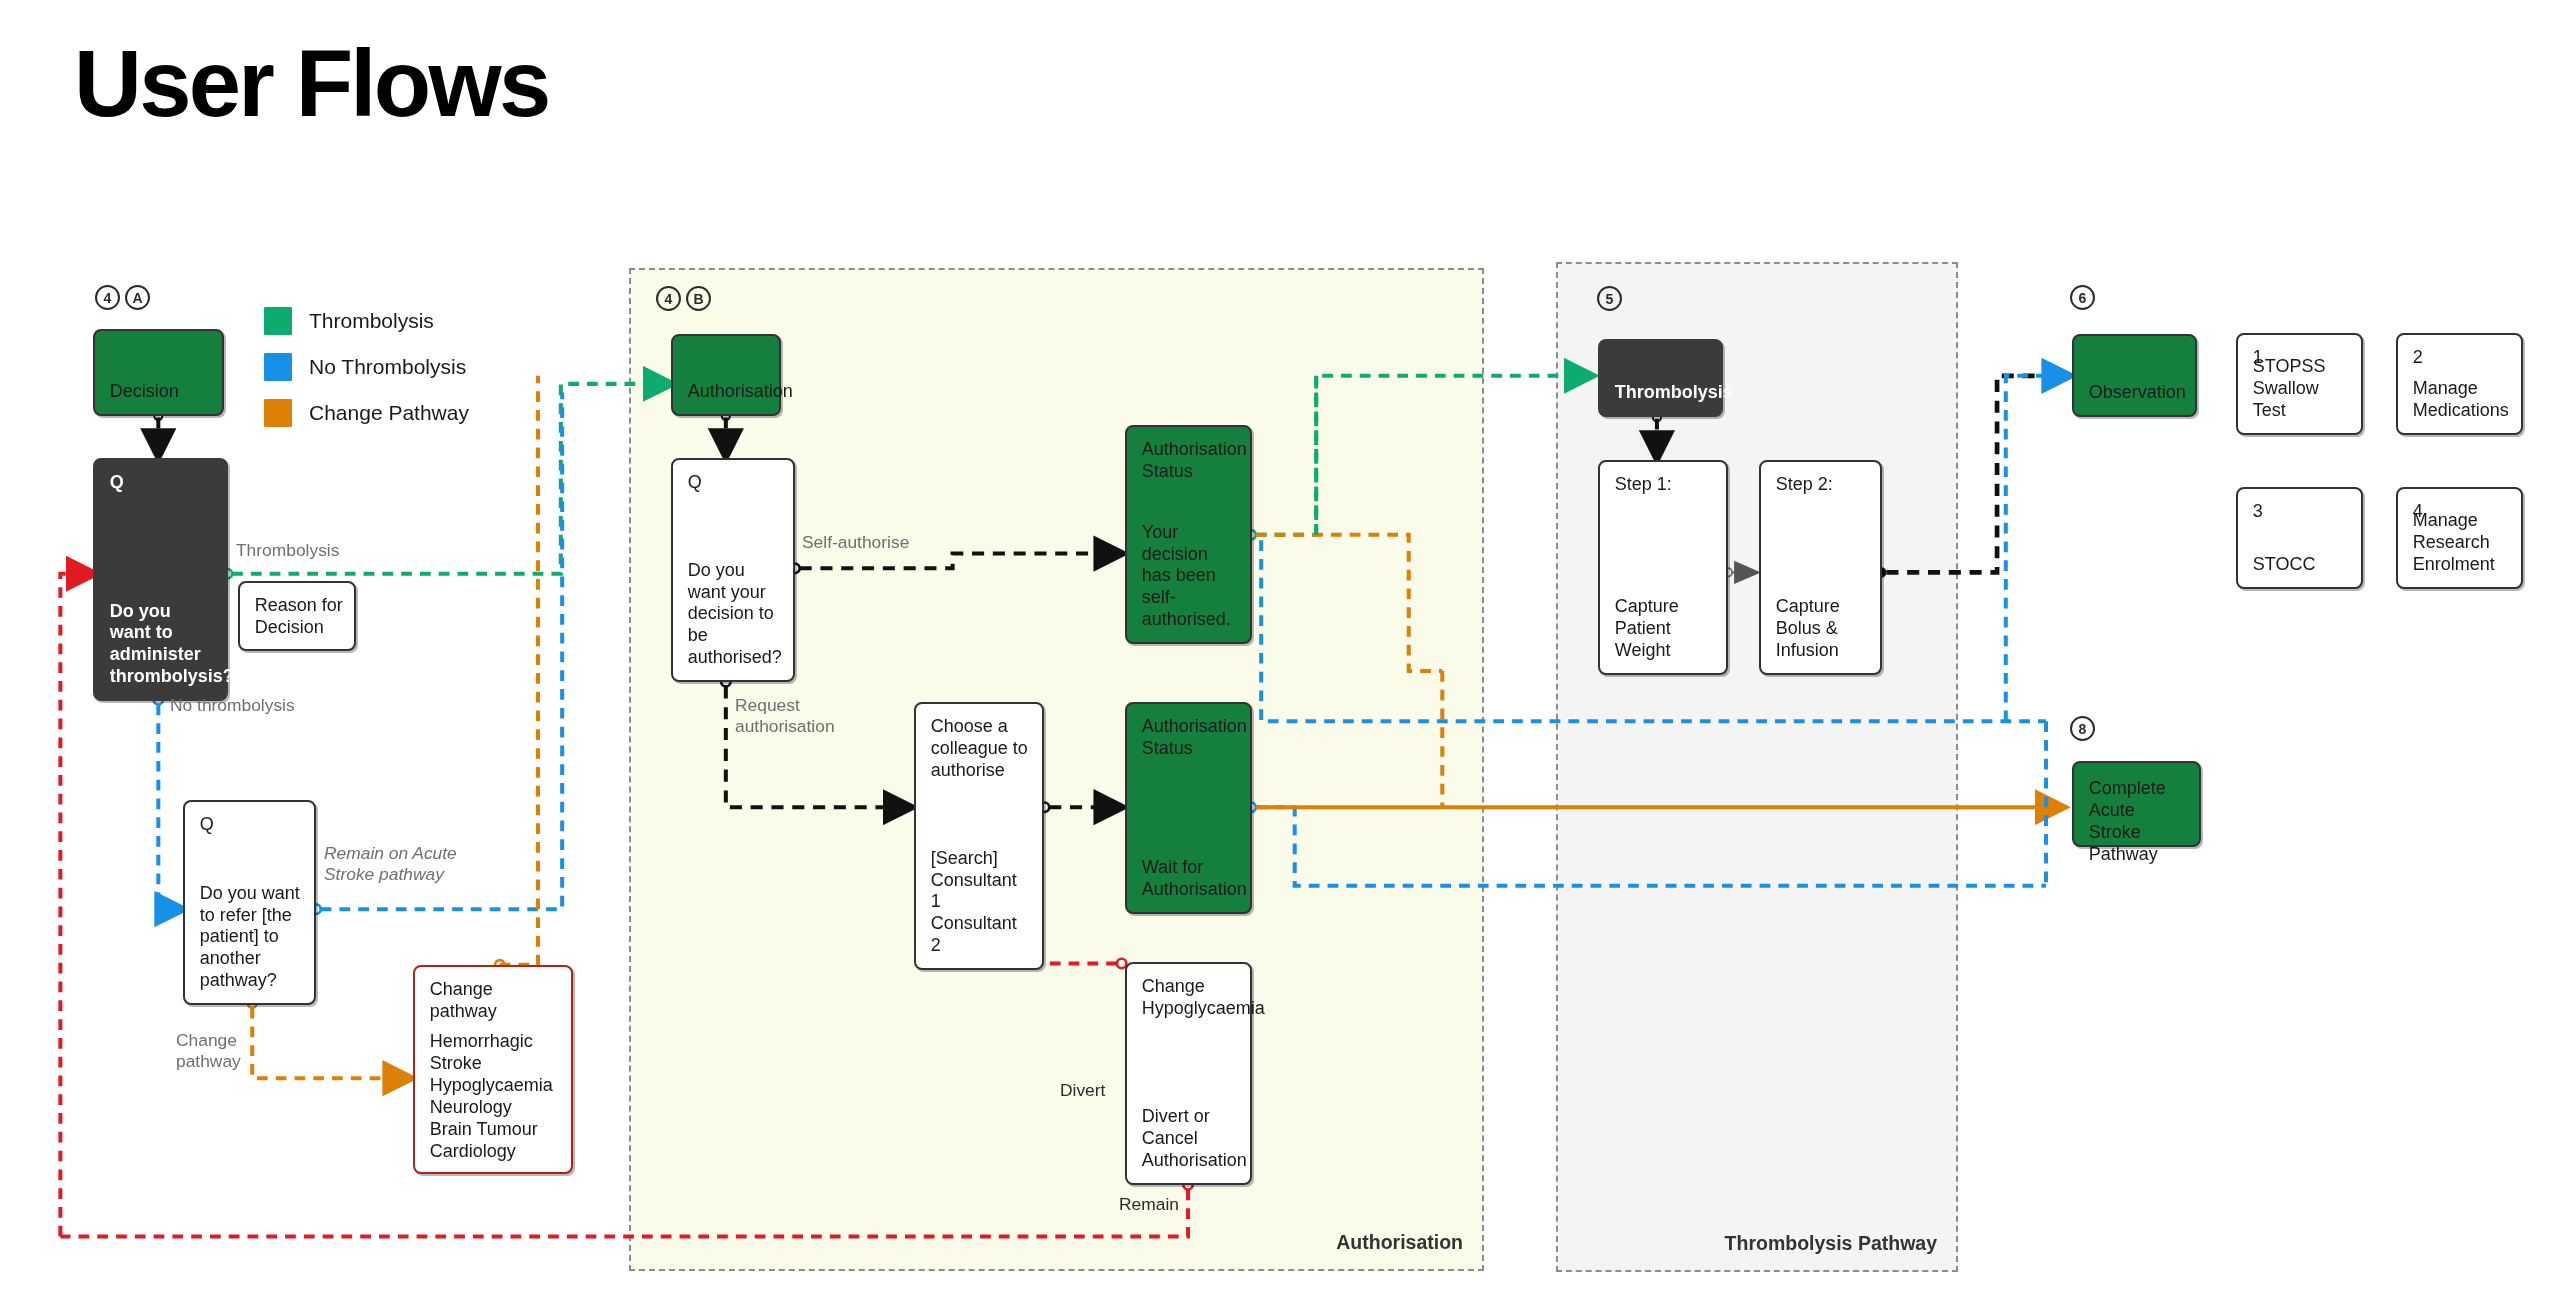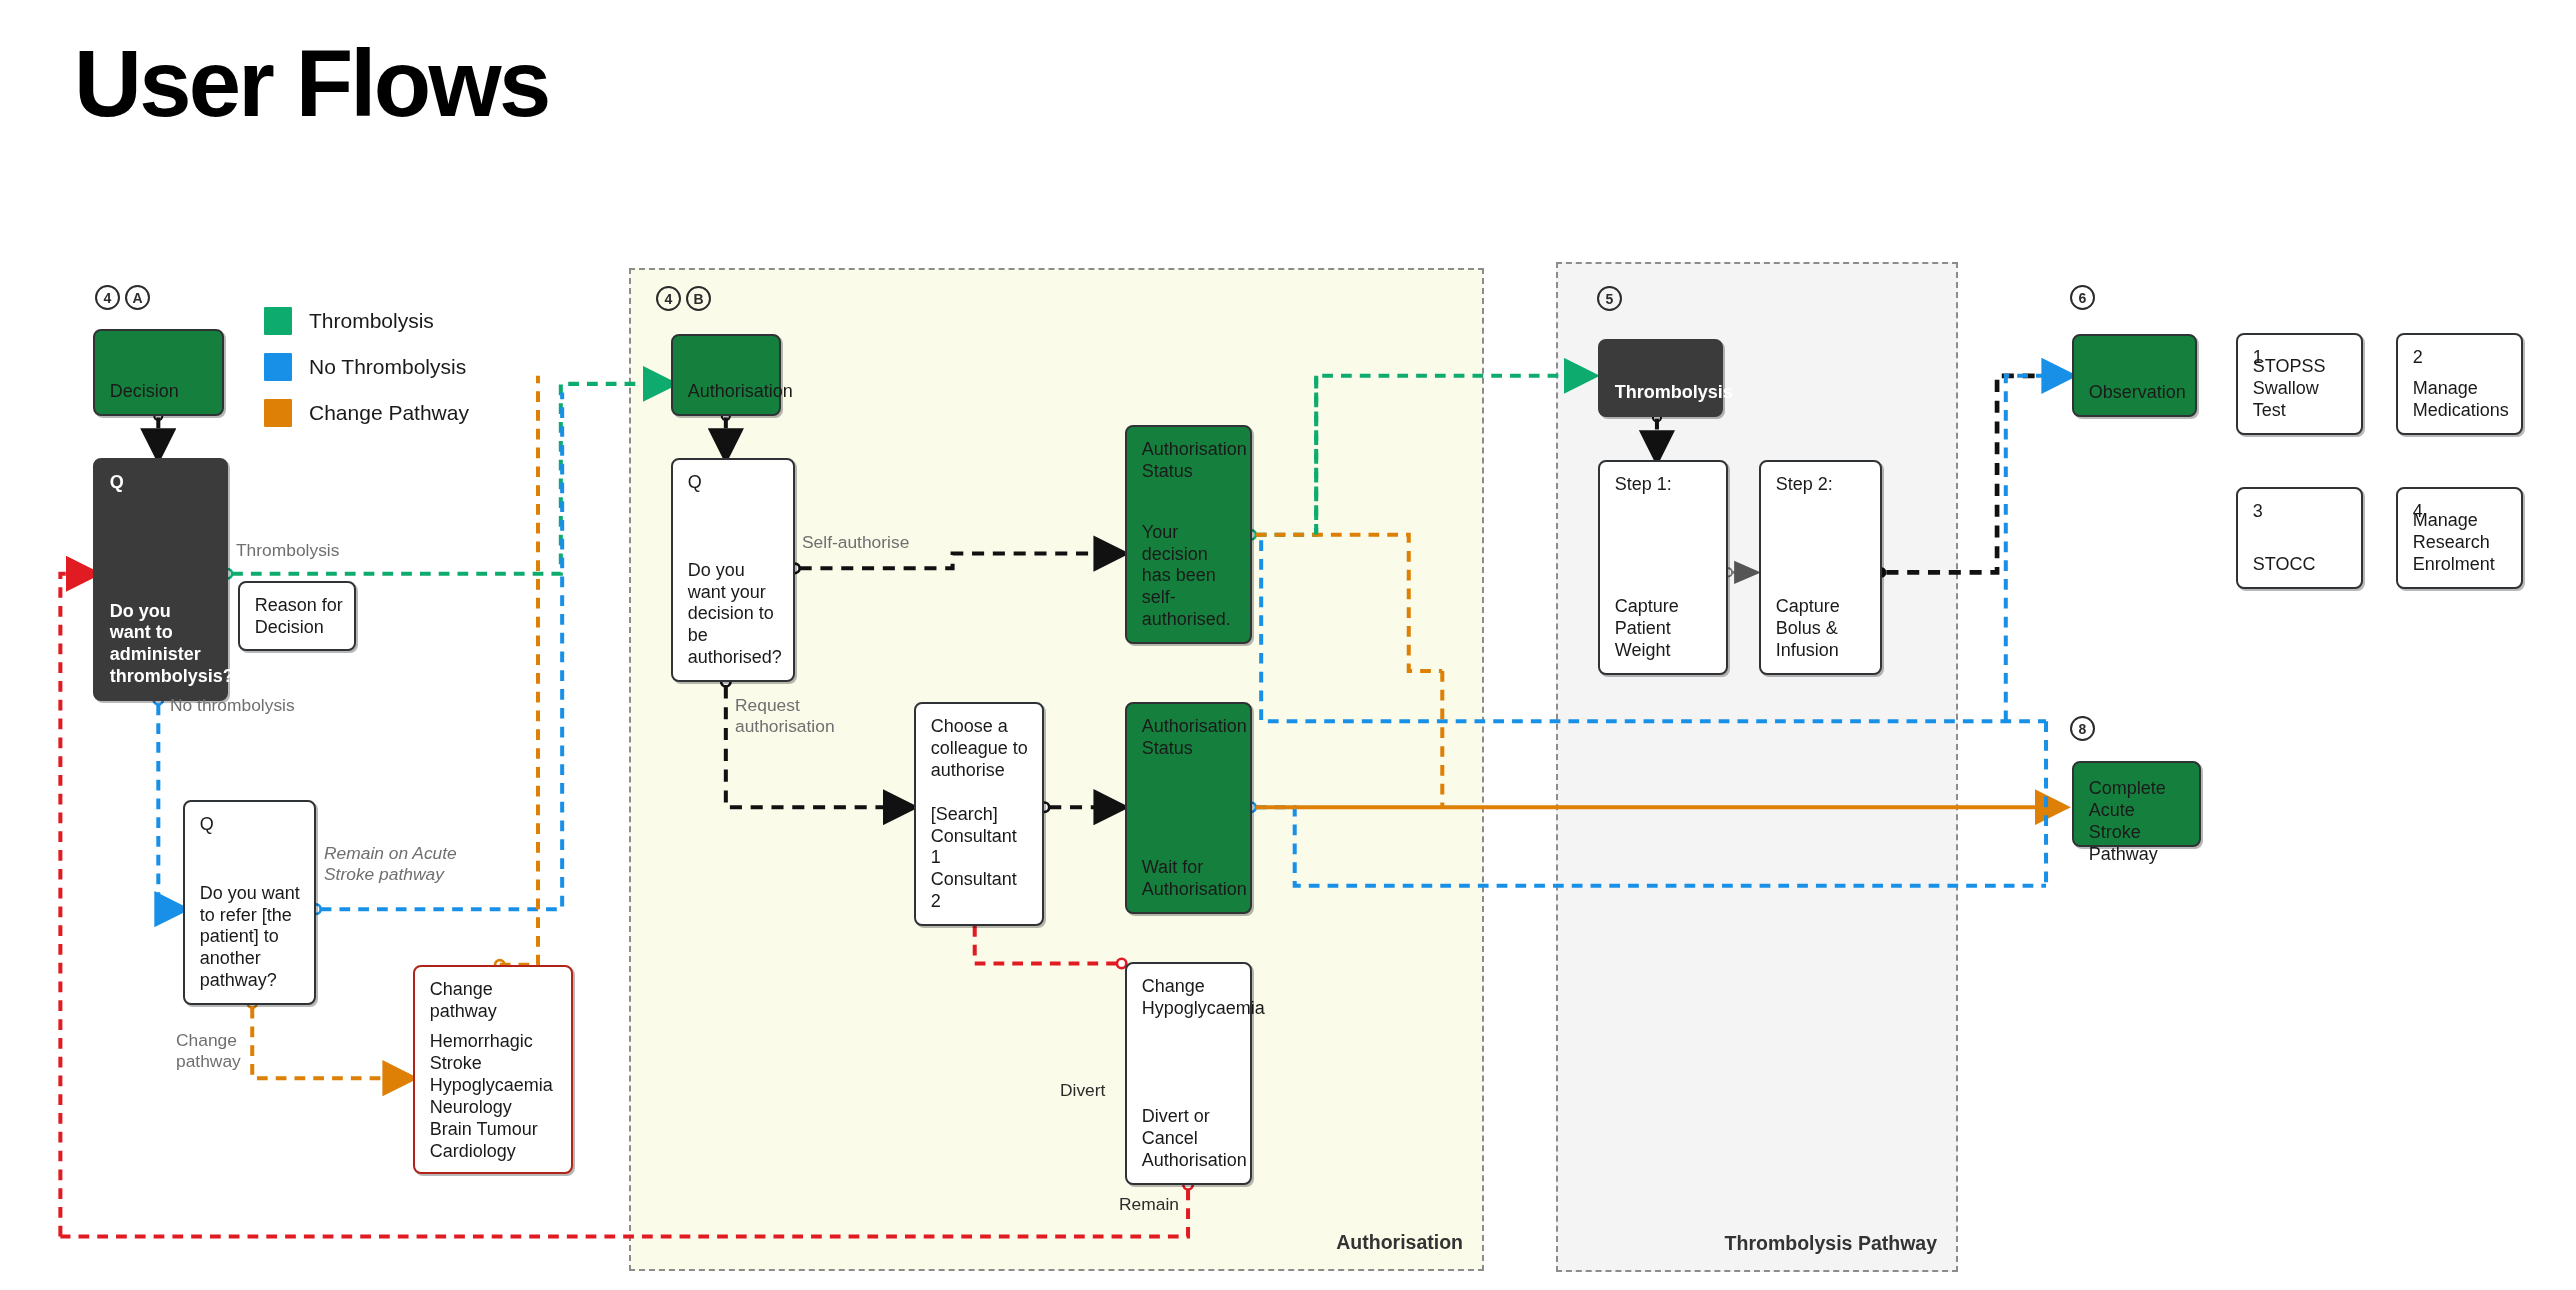--- a/index.html
+++ b/index.html
@@ -209,21 +209,21 @@
   <div class="node" style="left:671px;top:458px;width:124px;height:224px;">
     <div class="top">Q</div>
     <div class="bot">Do you want your decision to be authorised?</div>
   </div>
 
   <div class="node grey" style="left:1125px;top:425px;width:127px;height:219px;">
     <div class="top">Authorisation Status</div>
     <div class="bot">Your decision has been self-authorised.</div>
   </div>
 
-  <div class="node" style="left:914px;top:702px;width:130px;height:224px;">
+  <div class="node" style="left:914px;top:702px;width:130px;height:268px;">
     <div class="top">Choose a colleague to authorise</div>
     <div class="bot" style="white-space:pre-line;margin-top:9px;">[Search]
 Consultant 1
 Consultant 2</div>
   </div>
 
   <div class="node grey" style="left:1125px;top:702px;width:127px;height:212px;">
     <div class="top">Authorisation Status</div>
     <div class="bot">Wait for Authorisation</div>
   </div>

